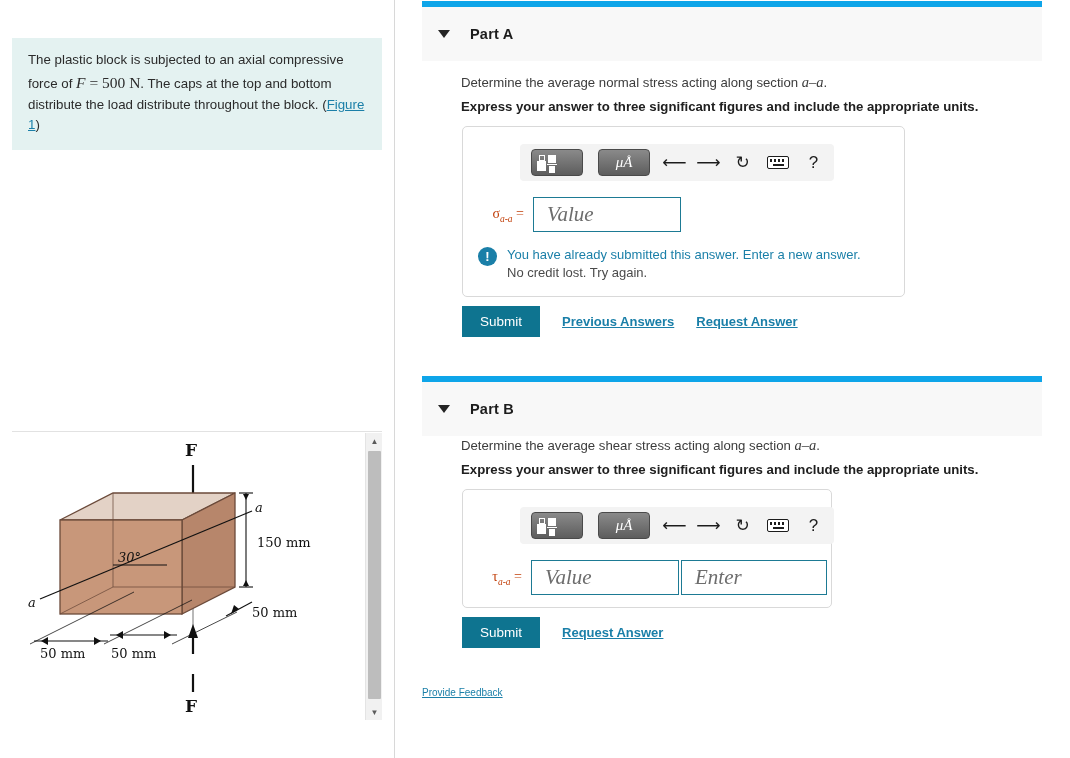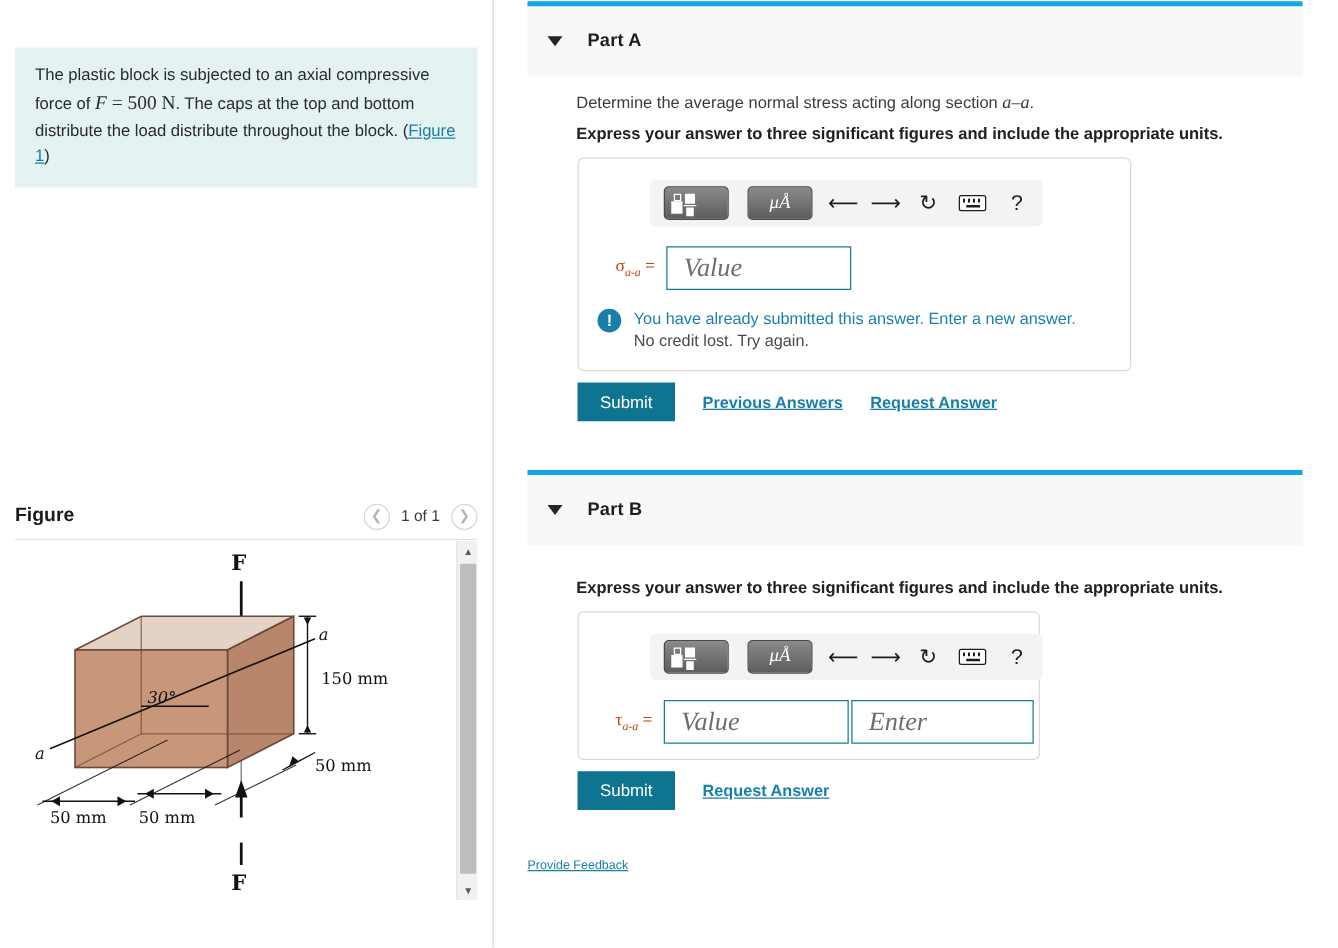--- a/index.html
+++ b/index.html
@@ -68,21 +68,21 @@
   .sb-thumb {
     position: absolute; left: 2px; top: 18px; width: 13px; height: 248px;
     background: #bdbdbd; border-radius: 1px;
   }
 
   
   #right-pane { position: absolute; left: 395px; top: 0; width: 675px; height: 758px; }
 
   .part-header {
     position: absolute; left: 27px; width: 620px; height: 60px;
-    background: #f8f8f8; border-top: 4px solid #0ea5e9;
+    background: #f8f8f8; border-top: 6px solid #0ea5e9;
     display: flex; align-items: center; padding-left: 16px;
   }
   .caret {
     width: 0; height: 0;
     border-left: 6px solid transparent; border-right: 6px solid transparent;
     border-top: 8px solid #242424;
     margin-right: 20px;
   }
   .part-label { font-size: 14.5px; font-weight: bold; color: #1c1c1c; letter-spacing: .2px; }
 
@@ -196,28 +196,20 @@
 <div id="root">
 
   <div class="pane-divider"></div>
 
   <div id="left-pane">
 
     <div class="problem-statement">
       <span>The plastic block is subjected to an axial compressive force of </span><span class="mathf">F</span><span class="mathop"> = </span><span class="mathnum">500 N</span><span>. The caps at the top and bottom distribute the load distribute throughout the block. (</span><a class="fig-link" href="#">Figure 1</a><span>)</span>
     </div>
 
-    <div class="figure-header">
-      <div class="figure-title">Figure</div>
-      <div class="figure-nav">
-        <div class="nav-circle">❮</div>
-        <div class="nav-count">1 of 1</div>
-        <div class="nav-circle">❯</div>
-      </div>
-    </div>
 
     <div class="figure-body">
       <svg class="figure-canvas" viewBox="0 0 352 288">
 
         <line x1="181" y1="33" x2="181" y2="80" stroke="#111" stroke-width="2.2"></line>
         <polygon points="181,90 176,75 186,75" fill="#111"></polygon>
 
         <line x1="181" y1="90" x2="181" y2="198" stroke="#8a8a8a" stroke-width="1.2"></line>
 
         <polygon points="48,88 101,61 223,61 170,88" fill="#e3d2c6" stroke="#6b4a3a" stroke-width="1.3"></polygon>
@@ -325,20 +317,23 @@
       <button class="submit-btn">Submit</button>
       <span class="link-action">Previous Answers</span>
       <span class="link-action">Request Answer</span>
     </div>
 
     <div class="part-header" style="top:376px;">
       <div class="caret"></div>
       <div class="part-label">Part B</div>
     </div>
 
+    <div class="prompt-line" style="top:437px;">
+      <span>Determine the average shear stress acting along section </span><span class="mi">a–a</span><span>.</span>
+    </div>
     <div class="prompt-line bold" style="top:462px;">Express your answer to three significant figures and include the appropriate units.</div>
 
     <div class="answer-box" style="left:67px; top:489px; width:370px; height:119px;">
       <div class="mj-toolbar">
         <div class="tb-btn square-icon">
           <span class="sq-small"></span>
             <span class="sq-line"></span>
             <span class="sq-lower"></span>
         </div>
         <div class="tb-btn">

